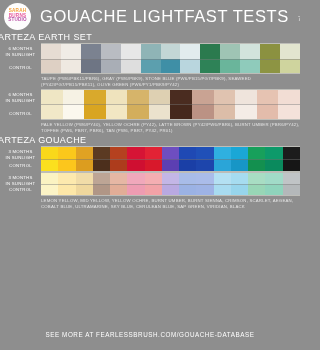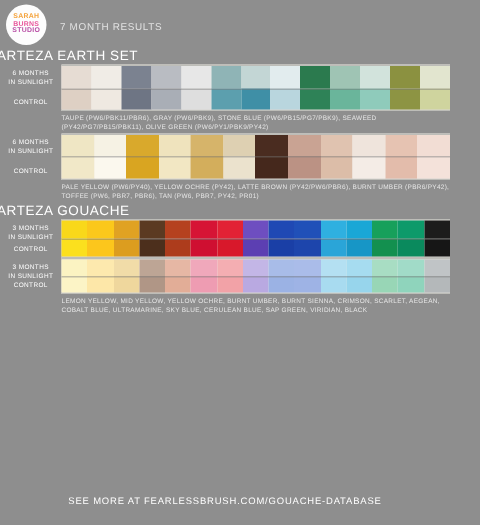--- a/index.html
+++ b/index.html
@@ -68,20 +68,21 @@
 <body>
 
 <div class="page">
 
   <div class="header">
     <div class="logo">
       <span class="l1">SARAH</span>
       <span class="l2">BURNS</span>
       <span class="l3">STUDIO</span>
     </div>
+    <div class="title">GOUACHE LIGHTFAST TESTS</div>
     <div class="subtitle">7 MONTH RESULTS</div>
   </div>
 
   <div id="sections">
       <div class="block">
         <div class="section-head">ARTEZA EARTH SET</div>
         <div class="strip-wrap">
           <div class="labels">
             <div>6 MONTHS<br>IN SUNLIGHT</div>
             <div>CONTROL</div>

